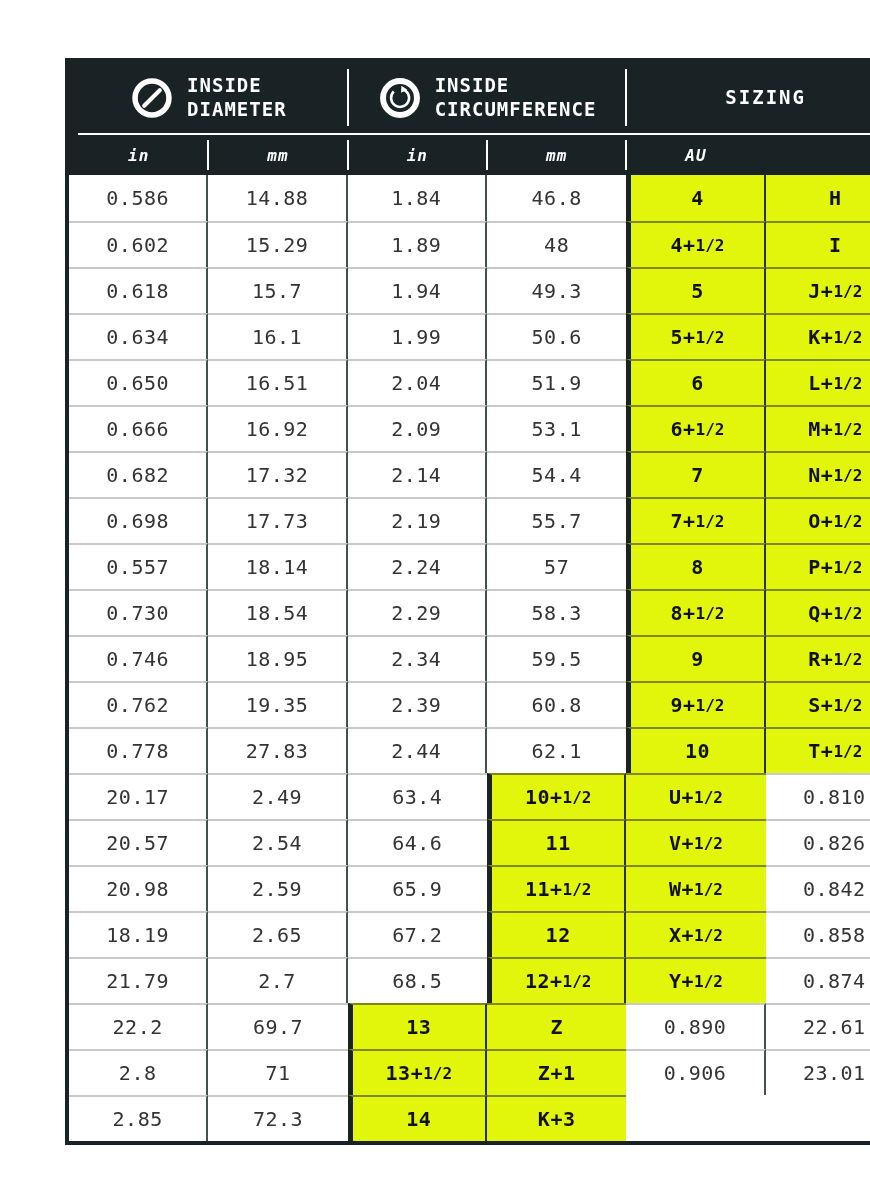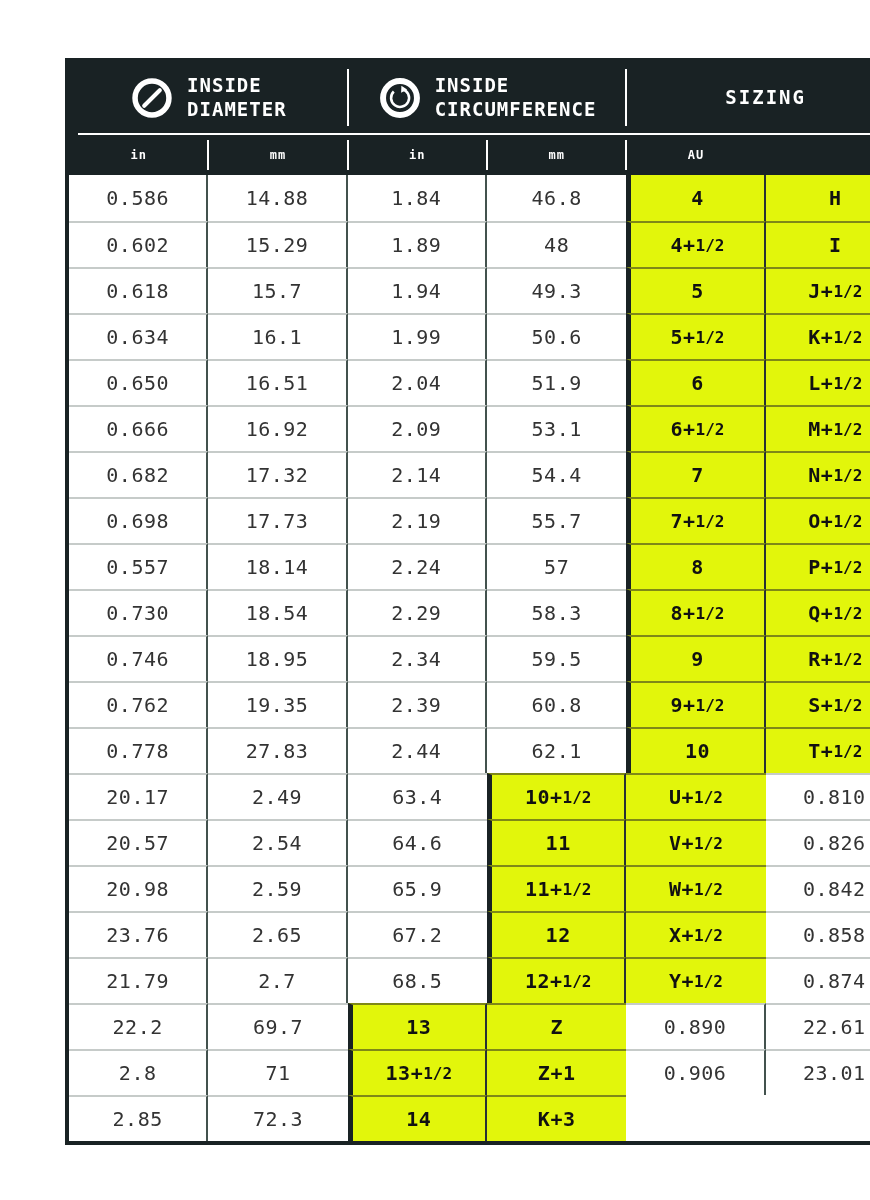--- a/index.html
+++ b/index.html
@@ -19,21 +19,21 @@
   .group{position:relative;display:flex;align-items:center;justify-content:center;gap:13px;}
   .group:not(:last-child)::after{
     content:"";position:absolute;right:-1px;top:7px;bottom:7px;width:2px;background:#fff;
   }
   .group-label{font-size:19px;font-weight:bold;line-height:1.25;letter-spacing:1px;text-align:left;}
   .group-label.single{font-size:19px;letter-spacing:2px;}
   .gicon{width:44px;height:44px;flex:0 0 auto;display:block;}
   .head-divider{height:2px;background:#fff;margin:0 9px;}
   .unit-row{display:grid;grid-template-columns:repeat(6,1fr);height:40px;}
   .unit{position:relative;display:flex;align-items:center;justify-content:center;
-        font-size:12px;font-weight:bold;letter-spacing:1px;}
+        font-size:16px;font-weight:bold;letter-spacing:1px;font-style:italic;}
   .unit:not(:last-child)::after{
     content:"";position:absolute;right:-1px;top:5px;height:30px;width:2px;background:#fff;
   }
   
   .tbody{display:grid;grid-template-columns:repeat(6,1fr);grid-auto-rows:46px;}
   .cell{display:flex;align-items:center;justify-content:center;
         font-size:20px;letter-spacing:0.5px;box-sizing:border-box;}
   .cell.w{background:#ffffff;color:var(--cell-text,#333);border-top:2px solid #c6cbc9;}
   .cell.y{background:var(--highlight,#e2f60b);color:var(--size-text,#111);
           font-weight:bold;border-top:2px solid #7f8817;}
@@ -245,21 +245,21 @@
       <div class="cell c3 w">65.9</div>
       <div class="cell c4 y">
         <span>11+</span>
         <span class="frac">1/2</span>
       </div>
       <div class="cell c5 y">
         <span>W+</span>
         <span class="frac">1/2</span>
       </div>
       <div class="cell c0 w">0.842</div>
-      <div class="cell c1 w">23.76</div>
+      <div class="cell c1 w">18.19</div>
       <div class="cell c2 w">2.65</div>
       <div class="cell c3 w">67.2</div>
       <div class="cell c4 y">12</div>
       <div class="cell c5 y">
         <span>X+</span>
         <span class="frac">1/2</span>
       </div>
       <div class="cell c0 w">0.858</div>
       <div class="cell c1 w">21.79</div>
       <div class="cell c2 w">2.7</div>

